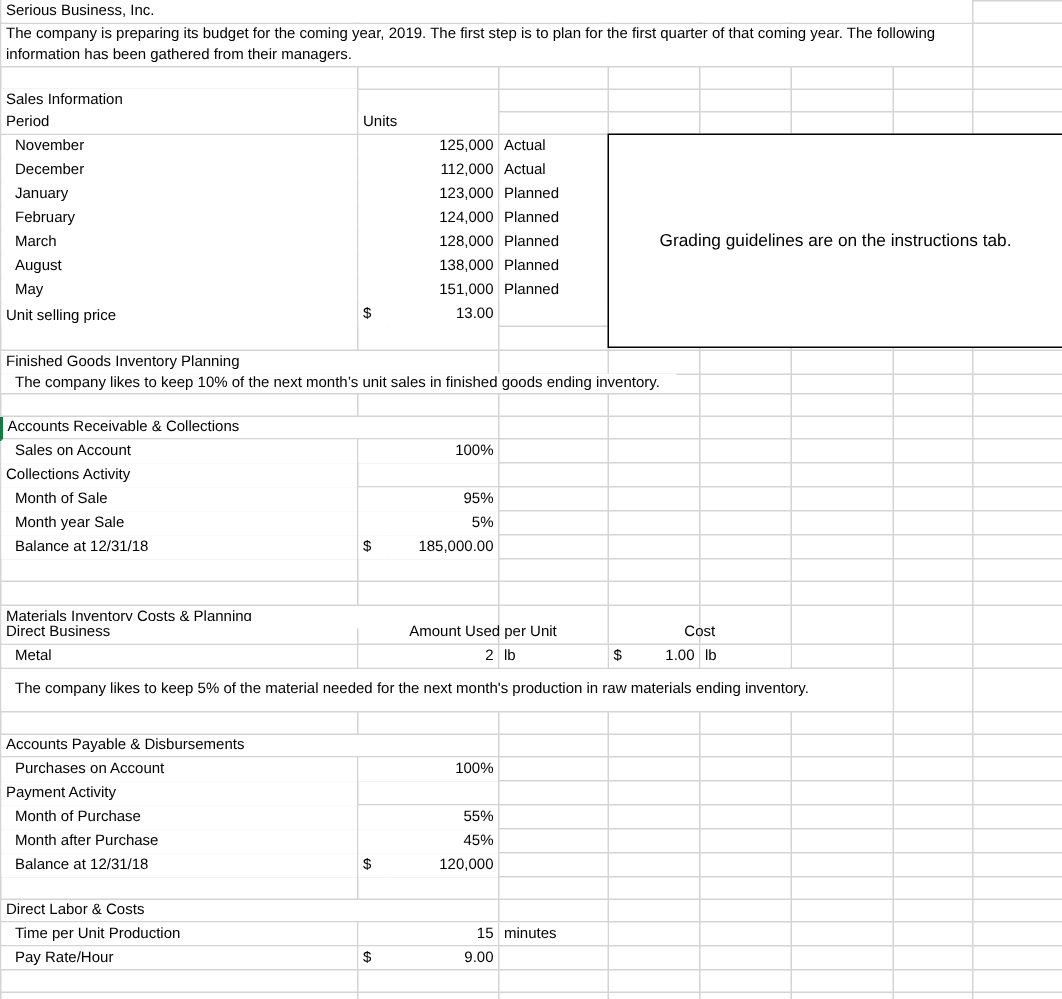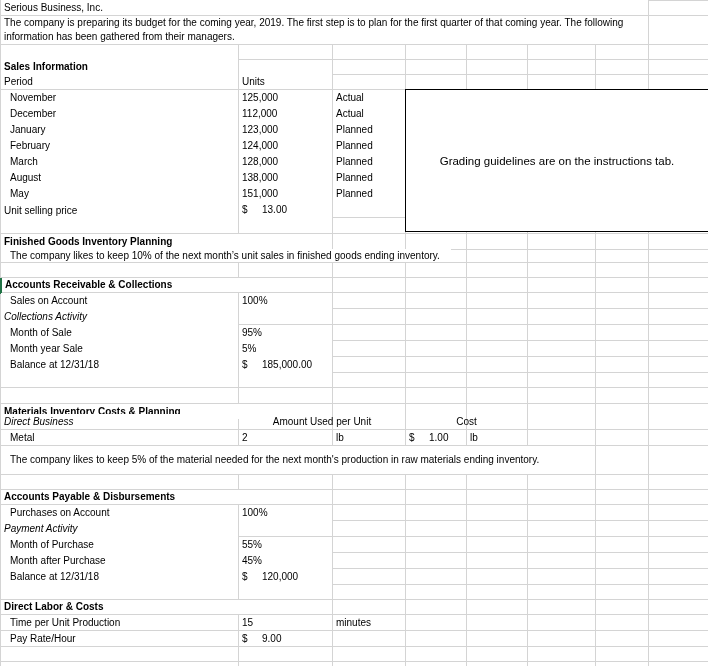--- a/index.html
+++ b/index.html
@@ -3,24 +3,24 @@
 <meta charset="utf-8">
 <style>
   html, body { margin:0; padding:0; background:#ffffff; }
   body { width:708px; height:666px; overflow:hidden; position:relative;
          font-family:"Liberation Sans", sans-serif; font-size:10px; color:#000; }
   .grid { position:absolute; left:0; top:0; width:708px; height:666px; }
   .hl { position:absolute; left:0; width:708px; height:1px; background:#d4d4d4; }
   .vl { position:absolute; width:1px; background:#d4d4d4; }
   .cell { position:absolute; height:16px; line-height:16px; white-space:nowrap;
           background:#fff; padding:0 3px; box-sizing:border-box; overflow:visible; }
-  .bold { font-weight:bold; }
-  .ital { font-style:italic; }
+  .bold { font-weight:normal; }
+  .ital { }
   .ind { padding-left:9px; }
-  .r { }
+  .r { text-align:right; }
   .c { text-align:center; }
   .note-box { position:absolute; left:405px; top:89px; width:304px; height:143px;
               border:1px solid #000; background:#fff; box-sizing:border-box;
               display:flex; align-items:center; justify-content:center; font-size:11.5px; }
   .sel-marker { position:absolute; left:0; top:278px; width:2px; height:16px; background:#217346; }
 </style>
 </head>
 <body>
 
 <div class="grid">

